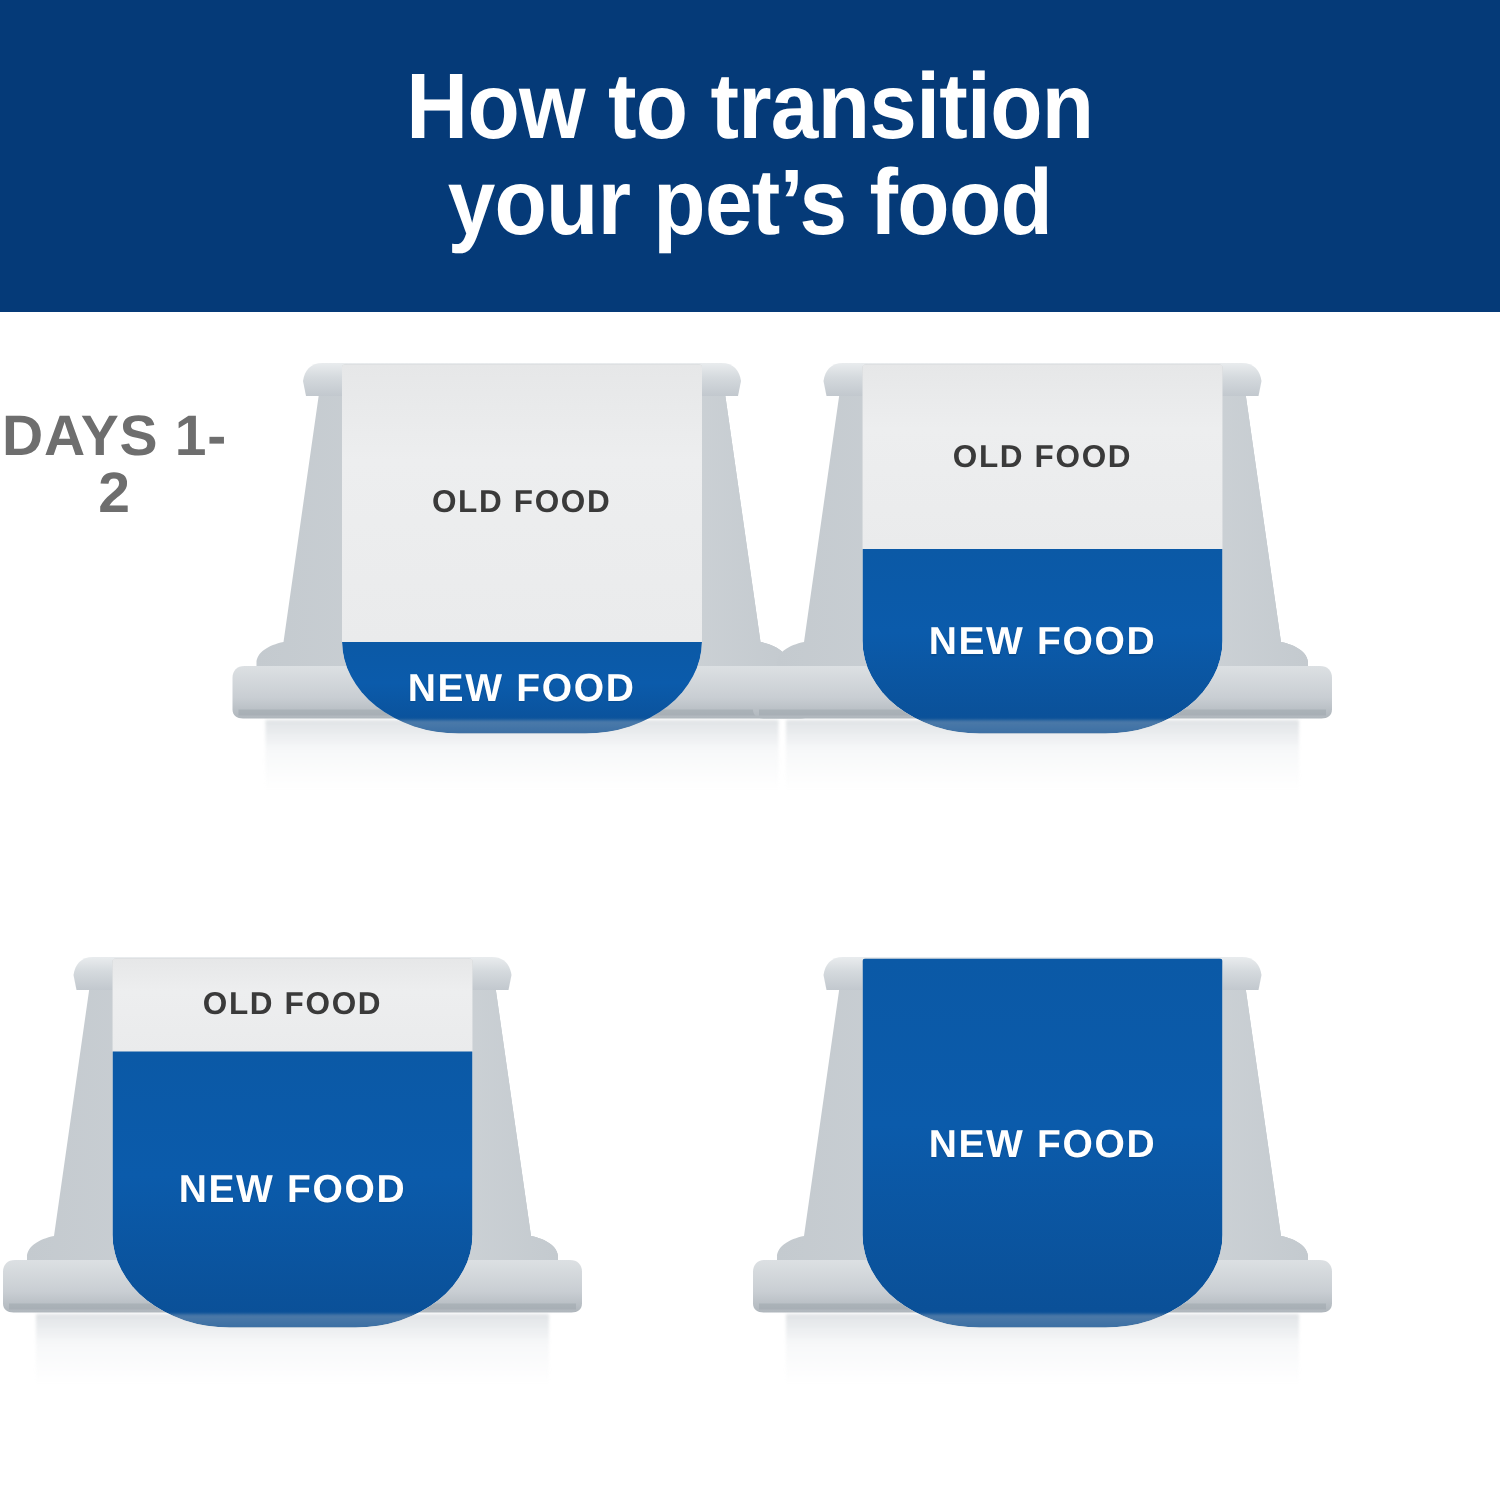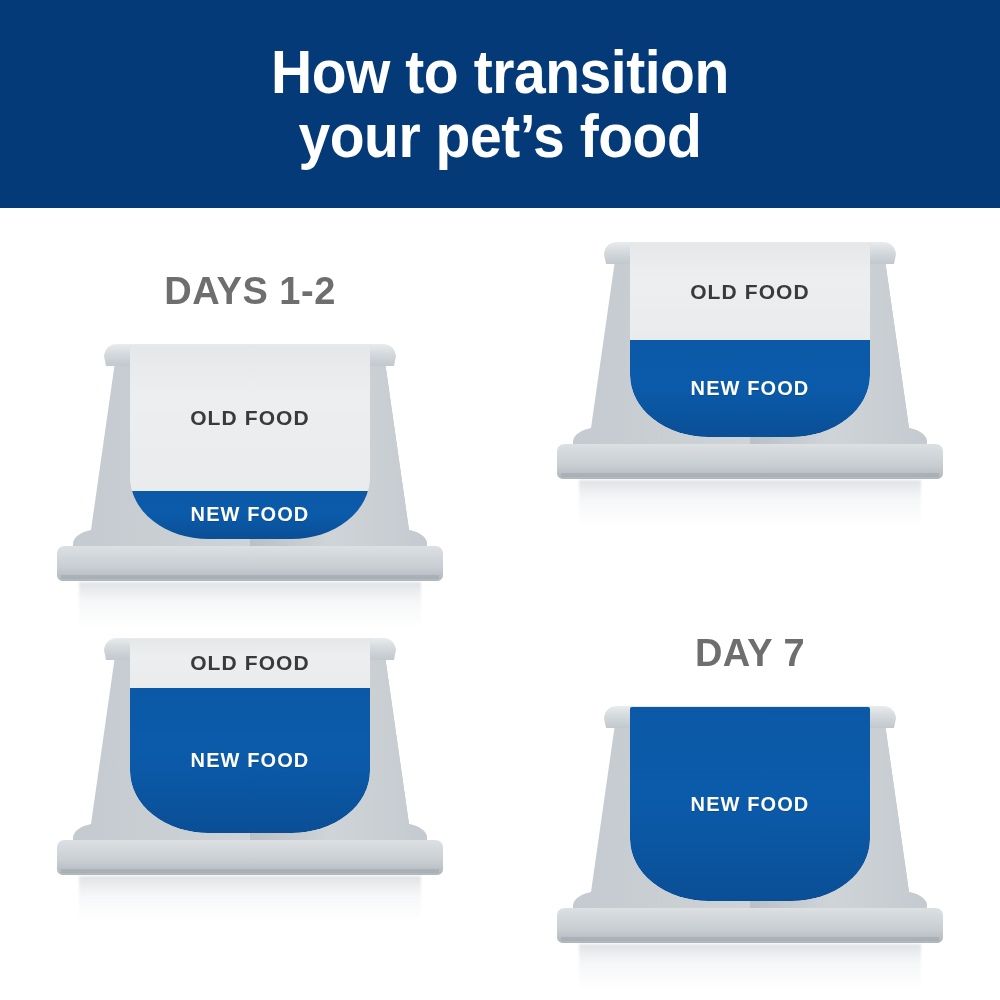--- a/index.html
+++ b/index.html
@@ -48,22 +48,21 @@
     top: 208px;
     width: 1000px;
     height: 792px;
     display: grid;
     grid-template-columns: 500px 500px;
     grid-template-rows: 396px 396px;
   }
   .panel {
     position: relative;
     display: flex;
-    flex-direction: column;
-    align-items: center;
+    flex-direction: row;
   }
 
   .panel-title {
     margin: 0;
     padding-top: 64px;
     color: #6E6E6E;
     font-family: "Liberation Sans", sans-serif;
     font-weight: bold;
     font-size: 38px;
     letter-spacing: 0.5px;
@@ -88,21 +87,21 @@
     width: 390px;
     height: 250px;
   }
 
   
   .bowl-cavity {
     position: absolute;
     left: 75px;
     top: 13px;
     width: 240px;
-    height: 194px;
+    height: 246px;
     overflow: hidden;
     border-radius: 2px 2px 78px 78px / 2px 2px 62px 62px;
     background: #EAEAEA;
     box-shadow: inset 0 2px 4px rgba(120,128,136,0.28);
   }
 
   .food-old {
     position: absolute;
     left: 0;
     top: 0;
@@ -129,21 +128,21 @@
     font-family: "Liberation Sans", sans-serif;
     font-weight: bold;
     font-size: 21px;
     letter-spacing: 1.1px;
     white-space: nowrap;
   }
   .food-label-new {
     color: #ffffff;
     font-family: "Liberation Sans", sans-serif;
     font-weight: bold;
-    font-size: 20px;
+    font-size: 26px;
     letter-spacing: 1.1px;
     white-space: nowrap;
     text-shadow: 0 1px 1px rgba(0,0,0,0.13);
   }
 
   
   .bowl-reflection {
     position: absolute;
     left: 24px;
     bottom: -46px;
@@ -290,21 +289,20 @@
         </div>
         <div class="food-new" style="height:75%">
           <span class="food-label-new">NEW FOOD</span>
         </div>
       </div>
       <div class="bowl-reflection"></div>
     </div>
   </div>
 
   <div class="panel panel-row-2">
-    <div class="panel-title">DAY 7</div>
     <div class="bowl-wrap">
       <svg class="bowl-body" viewBox="0 0 390 250">
         <defs>
           <linearGradient id="wallL4" x1="0" y1="0" x2="1" y2="0">
             <stop offset="0%" stop-color="#C4CACF"></stop>
               <stop offset="55%" stop-color="#CFD4D8"></stop>
               <stop offset="100%" stop-color="#B9C0C6"></stop>
           </linearGradient>
           <linearGradient id="wallR4" x1="0" y1="0" x2="1" y2="0">
             <stop offset="0%" stop-color="#B9C0C6"></stop>

